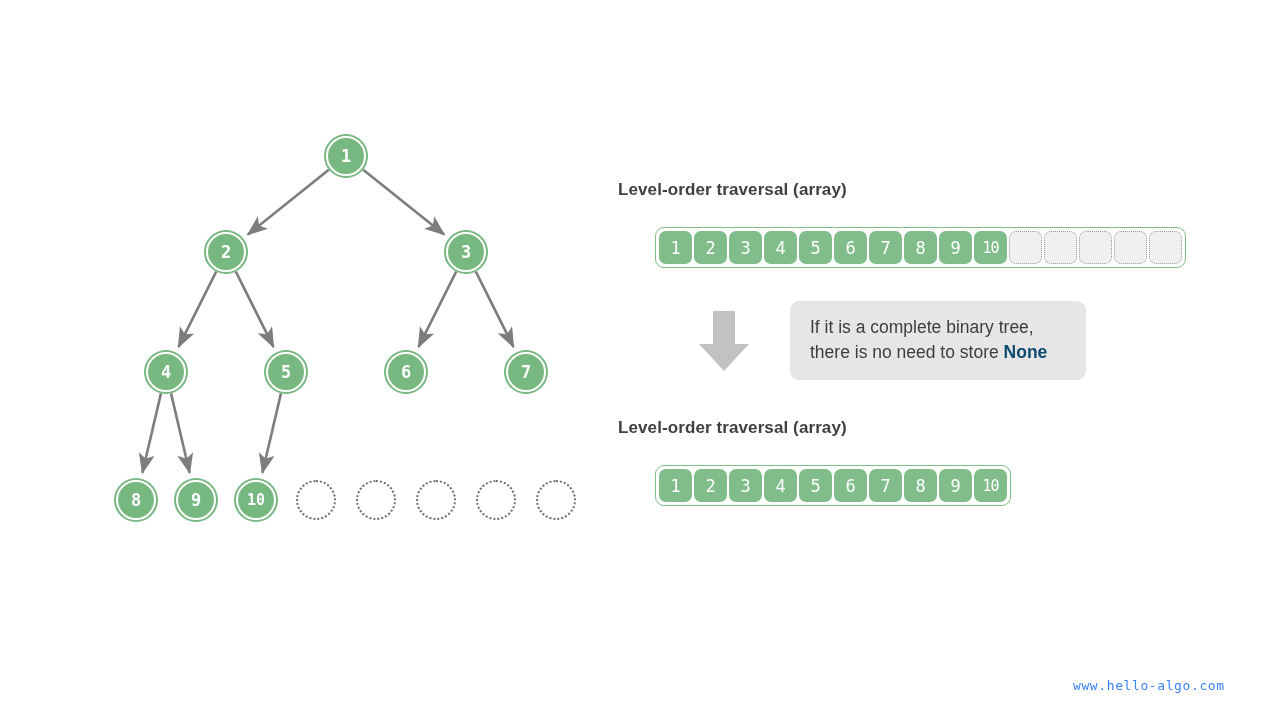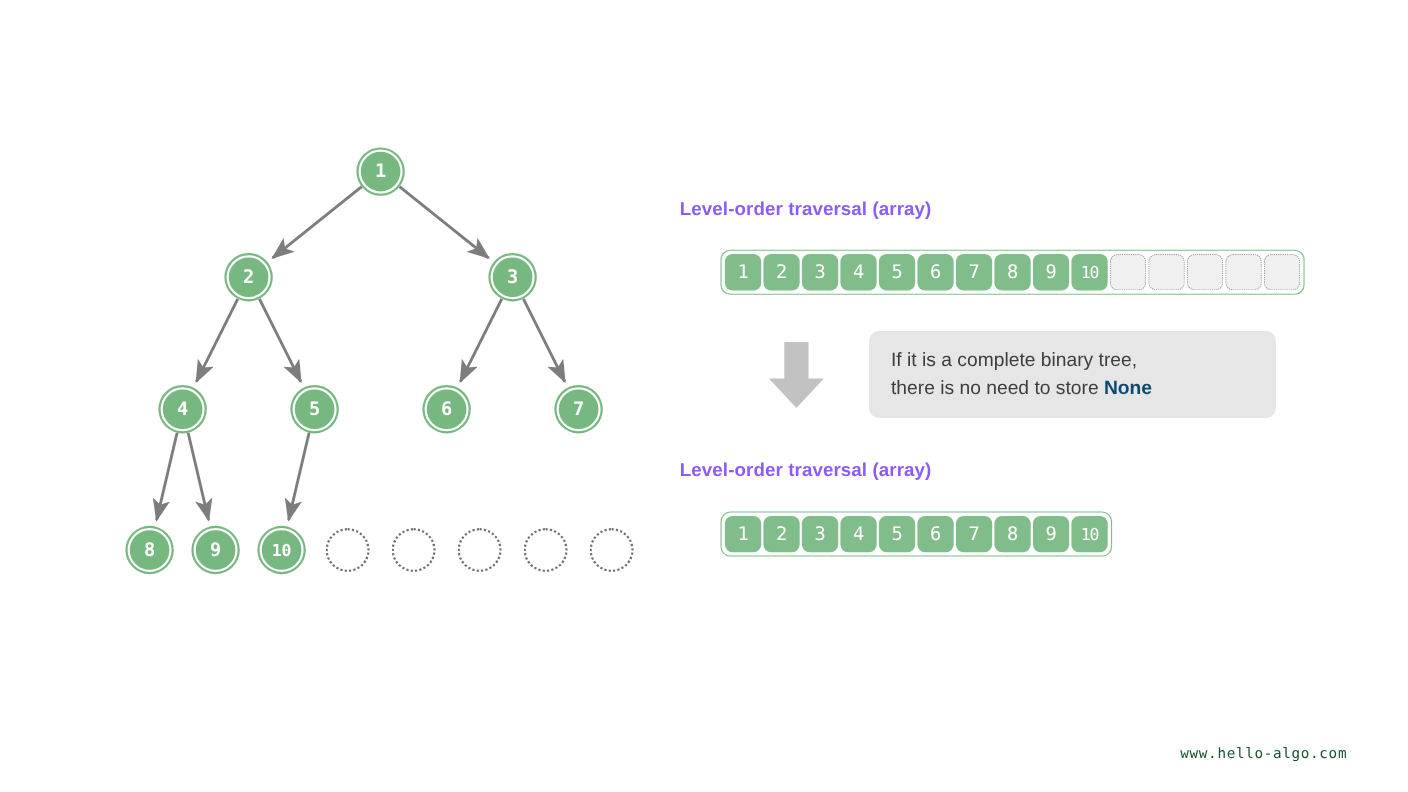--- a/index.html
+++ b/index.html
@@ -22,21 +22,21 @@
     font-family:"DejaVu Sans Mono", monospace;
     box-sizing:border-box;
   }
   .node.empty{
     background:transparent;border:2px dotted #6e6e6e;
     box-shadow:none;
   }
 
   
   .heading{
-    position:absolute;color:#8b5cf6;font-size:17px;font-weight:700;
+    position:absolute;color:#404040;font-size:17px;font-weight:700;
     letter-spacing:.1px;white-space:nowrap;
   }
   .array-wrap{
     position:absolute;border:1.5px solid #7fbd89;border-radius:9px;
     padding:3px;display:flex;gap:2px;background:#ffffff;box-sizing:border-box;
   }
   .cell{
     width:33px;height:33px;border-radius:7px;background:#81bd8b;
     display:flex;align-items:center;justify-content:center;
     color:#ffffff;font-size:17px;font-weight:400;
@@ -47,21 +47,21 @@
     background:#f0f0f0;border:1.6px dotted #9a9a9a;
   }
   .callout{
     position:absolute;background:#e6e6e6;border-radius:9px;
     padding:14px 20px;color:#3d3d3d;font-size:17.5px;line-height:1.45;
     box-sizing:border-box;
   }
   .callout b{color:#0c4a6e;font-weight:700;}
   .arrow-down{position:absolute;}
   .watermark{
-    position:absolute;color:#14532d;font-size:13px;
+    position:absolute;color:#3b82f6;font-size:13px;
     font-family:"DejaVu Sans Mono", monospace;letter-spacing:.6px;text-align:right;
   }
 </style>
 </head>
 <body>
 
 <div id="canvas">
 
   <div class="tree-layer">
     <svg class="tree-svg" width="620" height="600">
@@ -118,21 +118,21 @@
       <div class="cell empty"></div>
       <div class="cell empty"></div>
       <div class="cell empty"></div>
       <div class="cell empty"></div>
     </div>
 
   <svg class="arrow-down" style="left:697px;top:311px;" width="54" height="62">
     <path d="M16,0 H38 V33 H52 L27,60 L2,33 H16 Z" fill="#c2c2c2"></path>
   </svg>
 
-  <div class="callout" style="left:790px;top:301px;width:370px;">
+  <div class="callout" style="left:790px;top:301px;width:296px;">
     <div>If it is a complete binary tree,</div>
     <div><span>there is no need to store </span><b>None</b></div>
   </div>
 
   <div class="heading" style="left:618px;top:418px;">Level-order traversal (array)</div>
 
   <div class="array-wrap" id="array-bottom" style="left:655px;top:465px;">
       <div class="cell">1</div>
       <div class="cell">2</div>
       <div class="cell">3</div>

